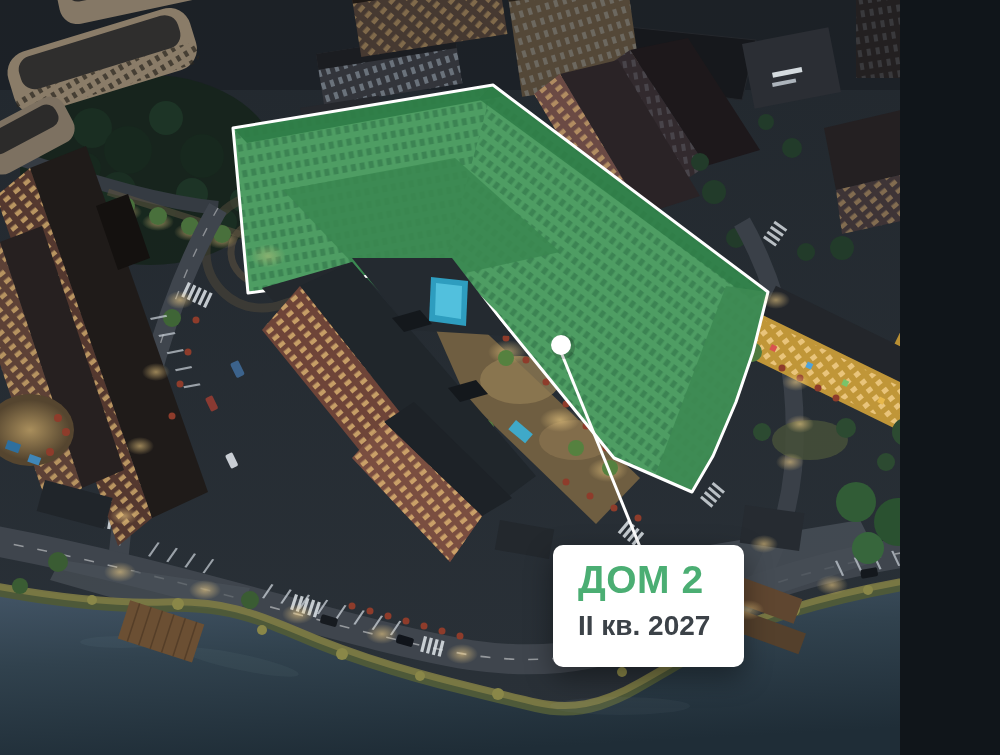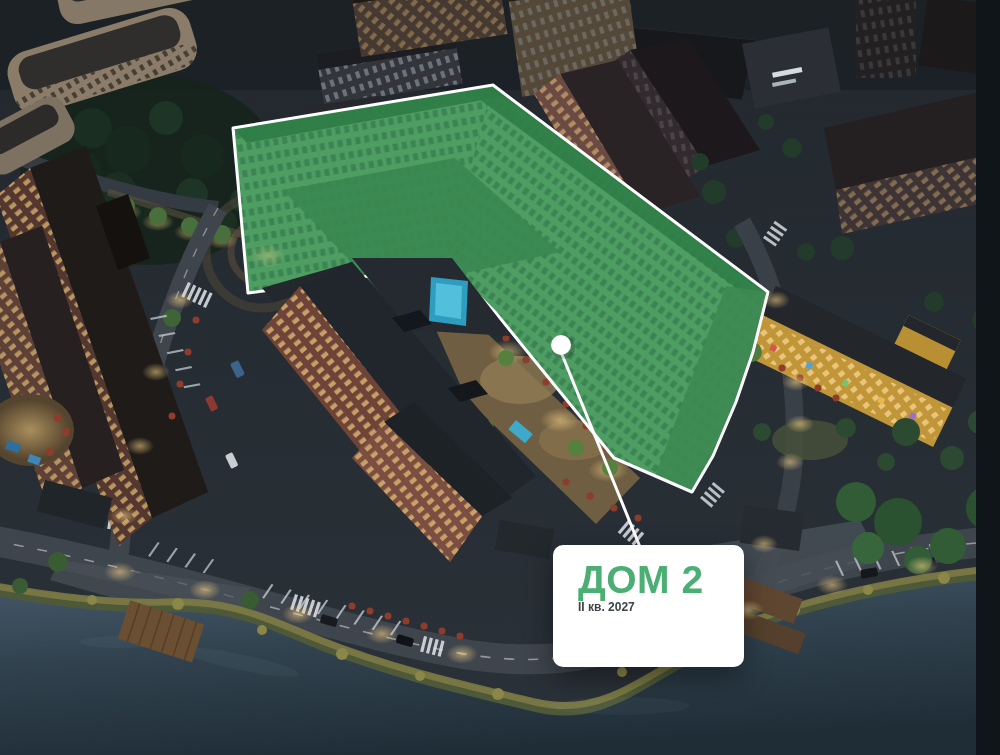--- a/index.html
+++ b/index.html
@@ -1,23 +1,23 @@
 <!DOCTYPE html>
 <html><head>
 <meta charset="utf-8">
 <style>
   html,body{margin:0;padding:0;background:#10151a;}
-  .stage{position:relative;width:976px;height:755px;overflow:hidden;
+  .stage{position:relative;width:900px;height:755px;overflow:hidden;
          font-family:"Liberation Sans",sans-serif;background:#262d34;}
   .stage svg{position:absolute;inset:0;display:block;}
   .card{position:absolute;left:553px;top:545px;width:191px;height:122px;
         background:#ffffff;border-radius:10px;box-sizing:border-box;
         padding:15px 0 0 25px;box-shadow:0 10px 28px rgba(0,0,0,.40);cursor:pointer;}
   .card-title{font-weight:800;font-size:39px;line-height:1.02;color:#4BAE73;letter-spacing:.5px;}
-  .card-sub{font-weight:700;font-size:12px;color:#3C4248;}
+  .card-sub{margin-top:10px;font-weight:700;font-size:28px;color:#3C4248;}
 </style>
 </head>
 <body>
 
 <div class="stage">
 <svg viewBox="0 0 1000 755" width="1000" height="755">
   <defs>
     <linearGradient id="gGround" x1="0" y1="0" x2="0" y2="1">
       <stop offset="0" stop-color="#22282e"></stop>
           <stop offset="1" stop-color="#2a3138"></stop>

